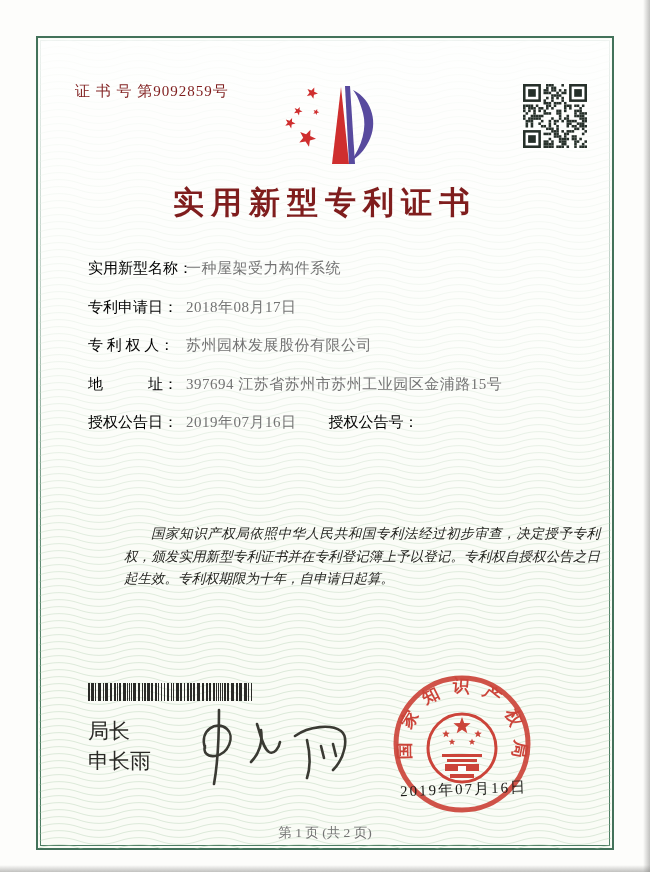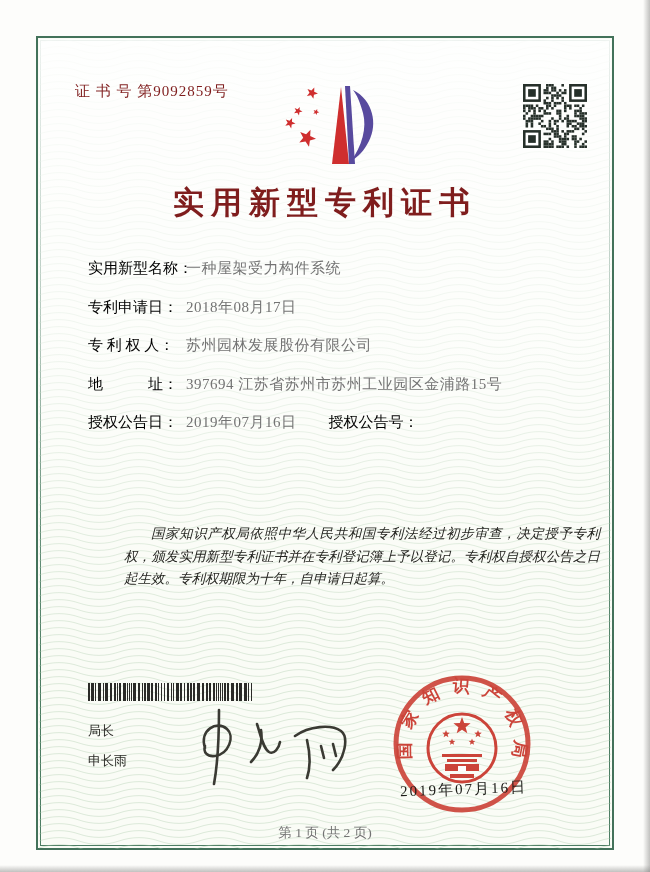--- a/index.html
+++ b/index.html
@@ -36,21 +36,21 @@
   .flabel{display:inline-block;width:98px;white-space:pre;color:#000000;}
   .fvalue{color:#737373;letter-spacing:.5px;}
   .grant{display:flex;height:38px;line-height:20px;font-family:Liberation Serif, serif;}
   .grant .col2{margin-left:32px;display:flex;}
 
   .body-text{left:88px;top:523px;width:476px;font-size:13.5px;line-height:22.5px;
     font-style:italic;color:#242420;text-align:justify;margin-left:36px;}
   .body-text p{margin:0;text-indent:2em;}
 
   .barcode{left:88px;top:683px;}
-  .sig-block{left:88px;top:716px;font-size:13px;color:#2a2a26;line-height:30px;font-family:Liberation Serif, serif;}
+  .sig-block{left:88px;top:716px;font-size:21px;color:#2a2a26;line-height:30px;font-family:Liberation Serif, serif;}
   .signature{left:183px;top:696px;}
   .seal{left:386px;top:668px;z-index:3;opacity:.93;}
   .seal-date{left:400px;top:780px;z-index:4;font-size:15px;color:#1c1c18;
     letter-spacing:2px;transform:rotate(-2deg);}
   .footer{left:0;top:824px;width:650px;text-align:center;font-size:13.5px;color:#737373;}
 </style>
 </head>
 <body>
 
 <div class="page">

